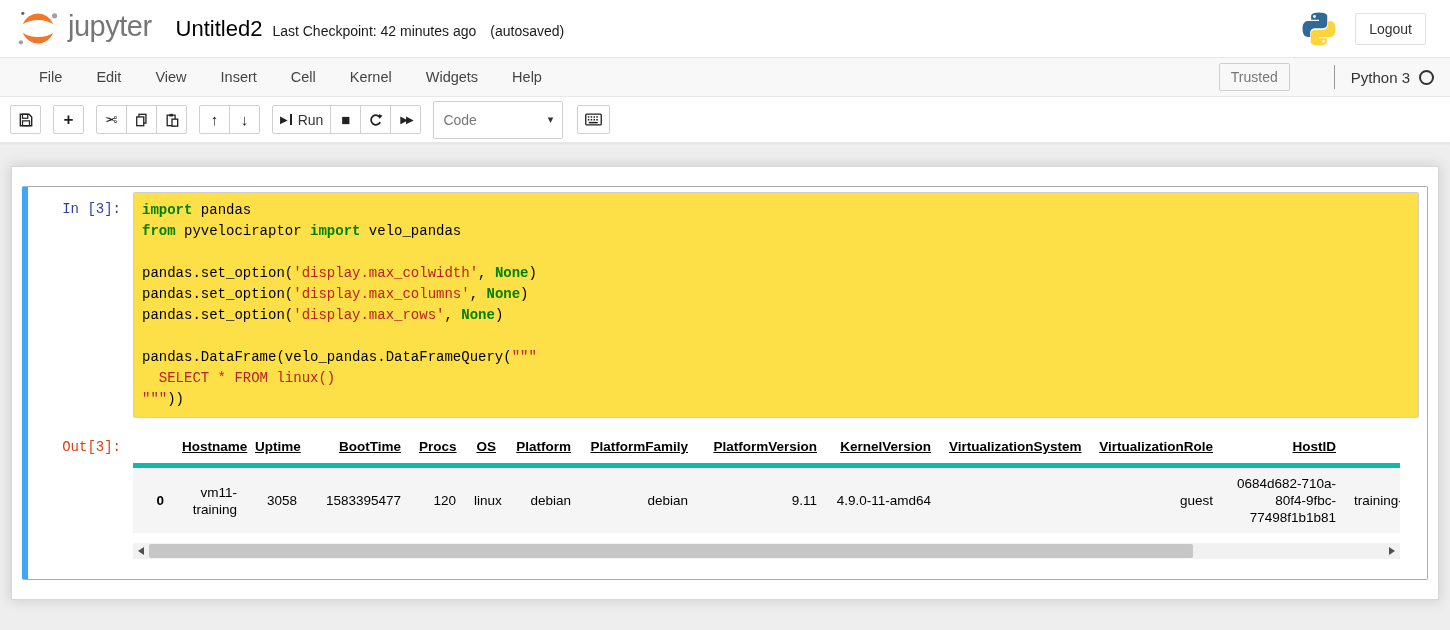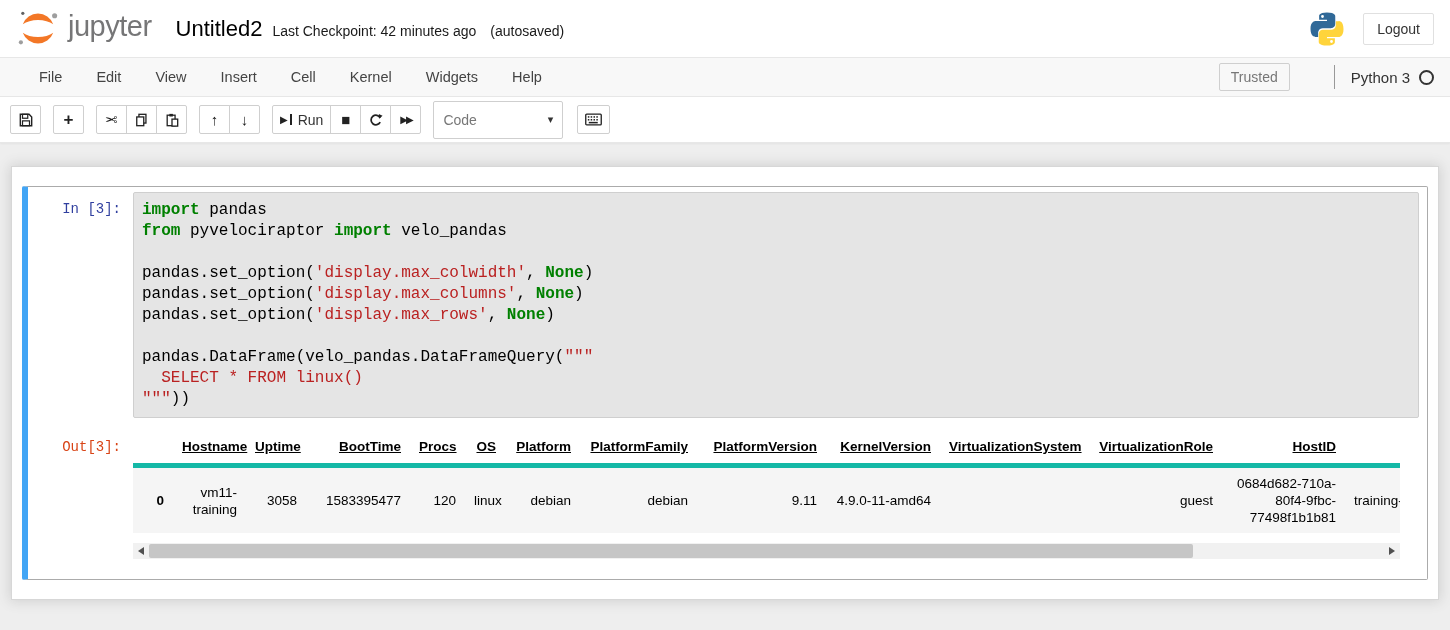--- a/index.html
+++ b/index.html
@@ -7,21 +7,21 @@
     font-family: "Liberation Sans", sans-serif; background: #eeeeee; color: #000; }
 
   
   .hdr { background:#fff; height:57px; display:flex; align-items:center; padding:0 16px; position:relative; }
   .logo-wrap { display:flex; gap:8px; cursor:pointer; }
   .logo-text { font-size:29px; color:#767677; letter-spacing:-0.5px; }
   .title-wrap { display:flex; align-items:baseline; margin-left:24px; gap:10px; }
   .nb-title { font-size:22px; color:#000; }
   .chk { font-size:14px; color:#1a1a1a; }
   .autosaved { font-size:14px; color:#1a1a1a; margin-left:4px; }
-  .hdr-right { position:absolute; right:16px; top:0; height:57px; display:flex; align-items:center; gap:18px; }
+  .hdr-right { position:absolute; right:24px; top:0; height:57px; display:flex; align-items:center; gap:18px; }
   .logout-btn { background:#fff; border:1px solid #e0e0e0; border-radius:2px; padding:7px 13px;
     font-size:14px; color:#333; cursor:pointer; }
 
   
   .menubar { background:#f8f8f8; border-top:1px solid #e7e7e7; border-bottom:1px solid #e7e7e7;
     height:40px; display:flex; align-items:stretch; padding:0 16px; }
   .menus { display:flex; list-style:none; align-items:stretch; margin-left:6px; }
   .menus li { padding:0 17px; display:flex; align-items:center; font-size:14.5px; color:#444; cursor:pointer; }
   .menubar-right { margin-left:auto; display:flex; align-items:center; }
   .trusted { border:1px solid #cfcfcf; border-radius:2px; color:#777; font-size:14px;
@@ -59,22 +59,22 @@
   .page { background:#eee; padding:23px 11px 14px 11px; height:409px; }
   .nb-container { background:#fff; width:100%; height:434px;
     box-shadow:0 0 12px 1px rgba(87,87,87,0.2); border:1px solid #d7d7d7; padding:19px 10px; }
   .cell { border:1px solid #ababab; border-left:6px solid #42A5F5; border-radius:2px;
     padding:5px; height:100%; background:#fff; }
   .row { display:flex; }
   .prompt { flex:0 0 100px; font-family:"Liberation Mono", monospace; font-size:14px;
     text-align:right; padding:9px 12px 0 0; white-space:nowrap; }
   .in-prompt { color:#303F9F; }
   .out-prompt { color:#D84315; }
-  .codebox { flex:1; margin-right:3px; background:#e5e5e5; border:1px solid #cfcfcf; border-radius:2px;
-    padding:7px 8px; font-family:"Liberation Mono", monospace; font-size:16px; line-height:21px;
+  .codebox { flex:1; margin-right:3px; background:#fde047; border:1px solid #cfcfcf; border-radius:2px;
+    padding:7px 8px; font-family:"Liberation Mono", monospace; font-size:14px; line-height:21px;
     min-height:226px; cursor:text; }
   .cm-line { white-space:pre; min-height:21px; }
   .tok-kw { color:#008000; font-weight:bold; }
   .tok-str { color:#BA2121; }
   .tok-pl { color:#000; }
   .out-row { margin-top:12px; }
   .output-content { flex:1; margin-right:22px; overflow:hidden; }
 
   
   table.df { border-collapse:collapse; table-layout:fixed; font-size:13.5px; line-height:17px; color:#000; }

